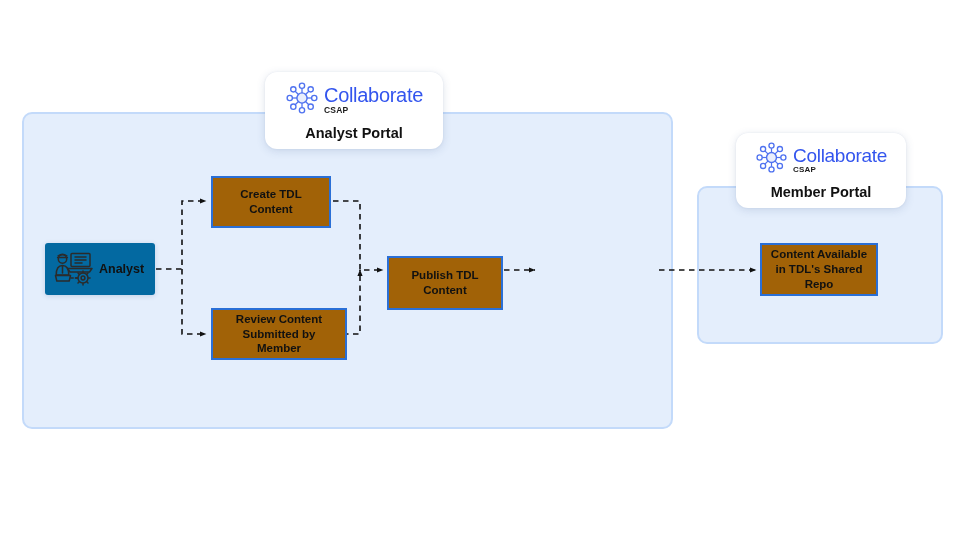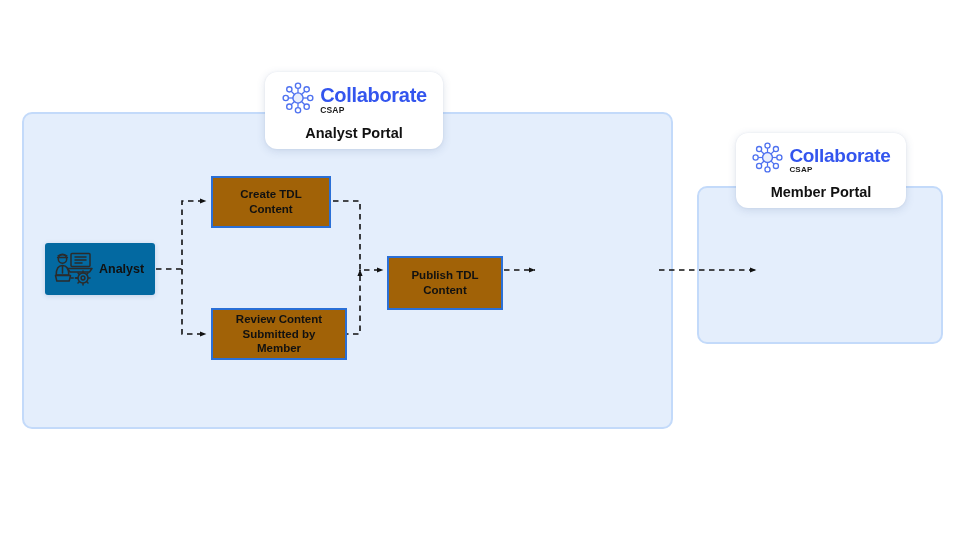--- a/index.html
+++ b/index.html
@@ -33,21 +33,21 @@
     justify-content: center;
   }
   #card-analyst { left: 265px; top: 72px;  width: 178px; height: 77px; }
   #card-member  { left: 736px; top: 133px; width: 170px; height: 75px; }
 
   .logo-row { display: flex; align-items: center; gap: 5px; }
   .logo-mark { display: block; }
   .logo-text { display: flex; flex-direction: column; align-items: flex-start; line-height: 1; }
   .logo-word {
     color: #3355ee;
-    font-weight: bold;
+    font-weight: normal;
     letter-spacing: -0.3px;
   }
   .logo-sub {
     color: #1b1b1b;
     font-weight: bold;
     letter-spacing: 0.2px;
     margin-top: 1px;
   }
   #card-analyst .logo-word { font-size: 20px; }
   #card-analyst .logo-sub  { font-size: 8.5px; }
@@ -186,20 +186,27 @@
   </div>
 
   <div class="pbox" id="box-publish">
     <span>
       <span>Publish TDL</span><br>
       <span>Content</span>
     </span>
   </div>
 
 
+  <div class="pbox" id="box-shared">
+    <span>
+      <span>Content Available</span><br>
+      <span>in TDL's Shared</span><br>
+      <span>Repo</span>
+    </span>
+  </div>
 
   <div class="portal-card" id="card-analyst">
     <div class="logo-row">
       <span class="logo-mark">
         <svg width="34" height="34" viewBox="0 0 40 40" aria-hidden="true">
           <g stroke="#4f72f0" stroke-width="1.5" fill="none">
             <line x1="20" y1="20" x2="20" y2="7"></line>
             <line x1="20" y1="20" x2="20" y2="33"></line>
             <line x1="20" y1="20" x2="7" y2="20"></line>
             <line x1="20" y1="20" x2="33" y2="20"></line>

